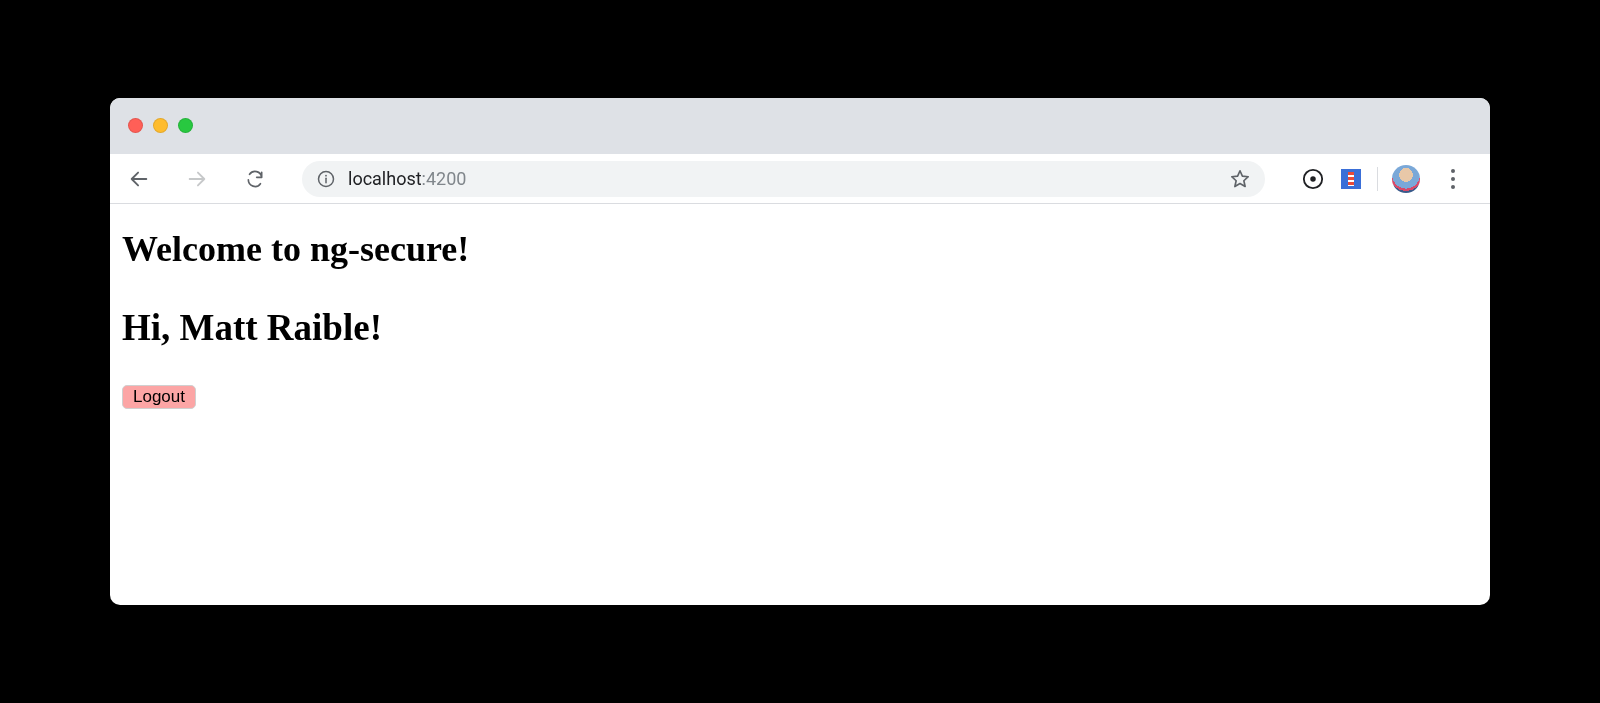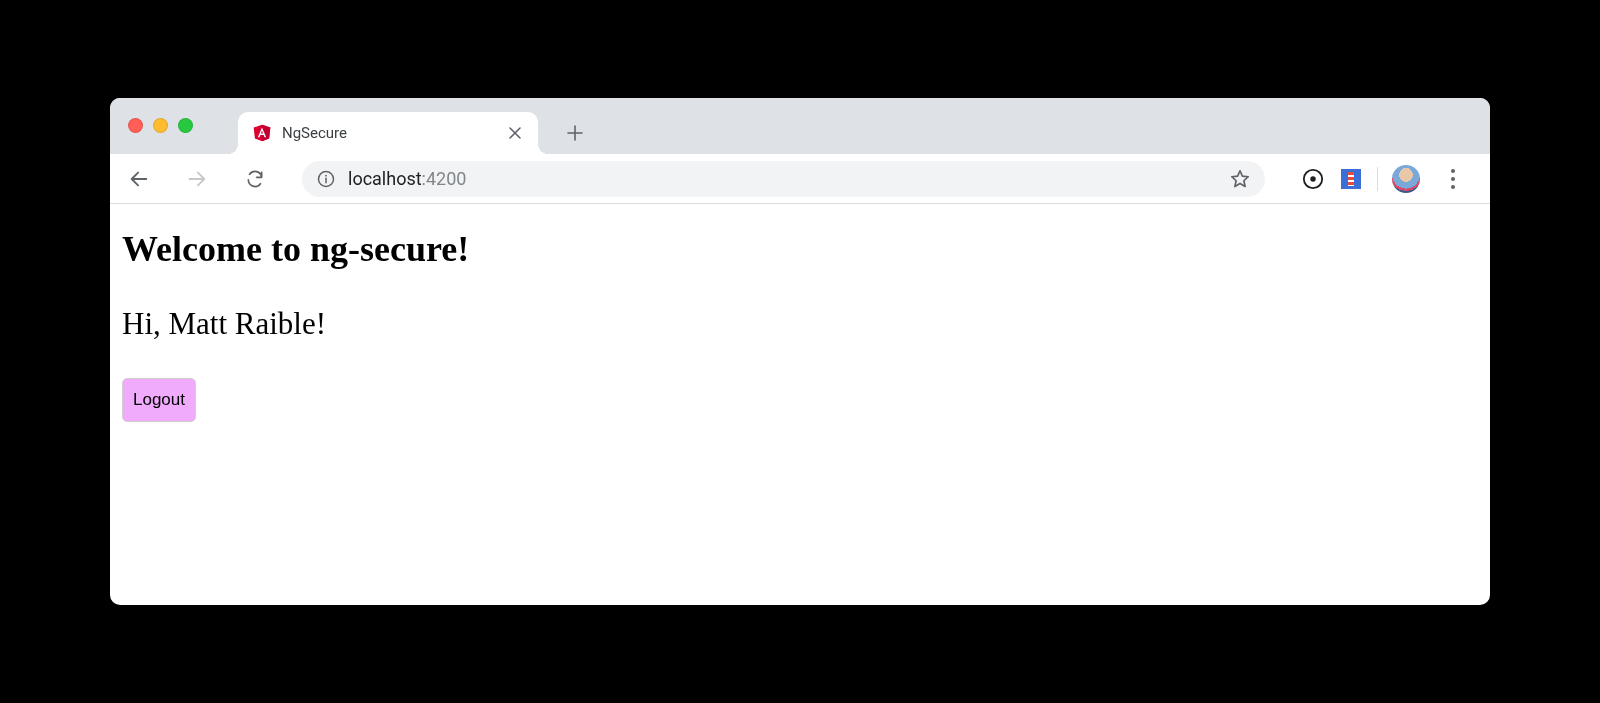--- a/index.html
+++ b/index.html
@@ -165,67 +165,45 @@
       padding: 24px 12px;
       font-family: "Times New Roman", Times, serif;
       color: #000;
     }
     .content h1 {
       font-size: 36px;
       font-weight: bold;
       margin-bottom: 36px;
     }
     .content h2 {
-      font-size: 31px;
-      font-weight: normal;
+      font-size: 37px;
+      font-weight: bold;
       margin-bottom: 36px;
     }
     .logout-btn {
       font-family: -apple-system, BlinkMacSystemFont, sans-serif;
       font-size: 17px;
-      padding: 11px 10px;
-      background: #f0abfc;
+      padding: 1px 10px;
+      background: #fca5a5;
       border: 1px solid #d0d0d0;
       border-radius: 5px;
       cursor: pointer;
     }
     svg { display: block; }
   </style>
 </head>
 <body>
 
 <div class="browser-window">
 
   <div class="titlebar">
     <div class="traffic-lights">
       <div class="tl red"></div>
       <div class="tl yellow"></div>
       <div class="tl green"></div>
-    </div>
-    <div class="tabs">
-      <div class="tab">
-        <span class="favicon">
-          <svg viewBox="0 0 24 24" width="20" height="20">
-            <path fill="#dd0031" d="M12 2L2 5.5l1.5 13L12 22l8.5-3.5L22 5.5z"></path>
-            <path fill="#c3002f" d="M12 2v20l8.5-3.5L22 5.5z"></path>
-            <path fill="#fff" d="M12 5.5L7 17h2l1-2.5h4L15 17h2zm1.2 7h-2.4L12 9z"></path>
-          </svg>
-        </span>
-        <span class="tab-title">NgSecure</span>
-        <span class="tab-close">
-          <svg width="12" height="12" viewBox="0 0 12 12">
-              <path d="M1 1l10 10M11 1L1 11" stroke="#5f6368" stroke-width="1.6" stroke-linecap="round"></path>
-            </svg>
-        </span>
-      </div>
-      <div class="new-tab">
-        <svg width="16" height="16" viewBox="0 0 16 16">
-            <path d="M8 1v14M1 8h14" stroke="#5f6368" stroke-width="1.6" stroke-linecap="round"></path>
-          </svg>
-      </div>
     </div>
   </div>
 
   <div class="toolbar">
     <div class="nav-btn">
       <svg width="22" height="22" viewBox="0 0 24 24">
           <path d="M20 12H4m0 0l7-7m-7 7l7 7" stroke="#5f6368" stroke-width="2" fill="none" stroke-linecap="round" stroke-linejoin="round"></path>
         </svg>
     </div>
     <div class="nav-btn disabled">

